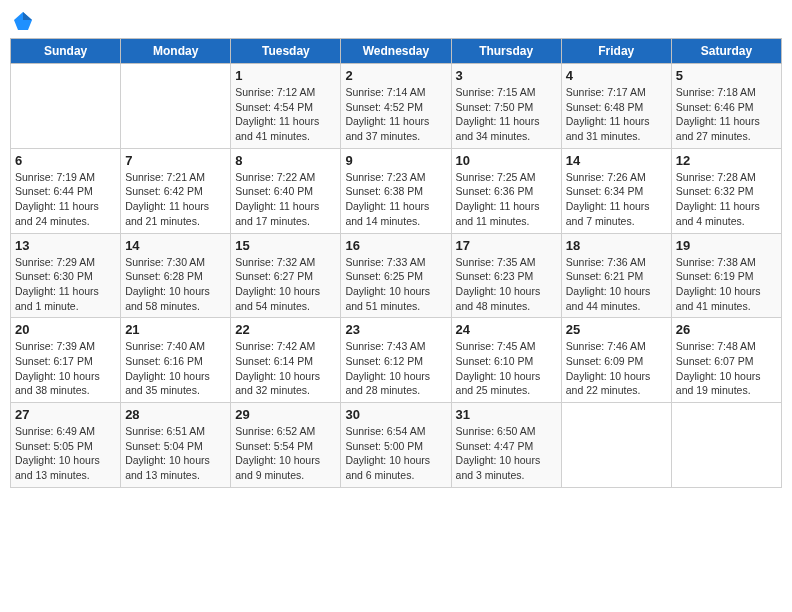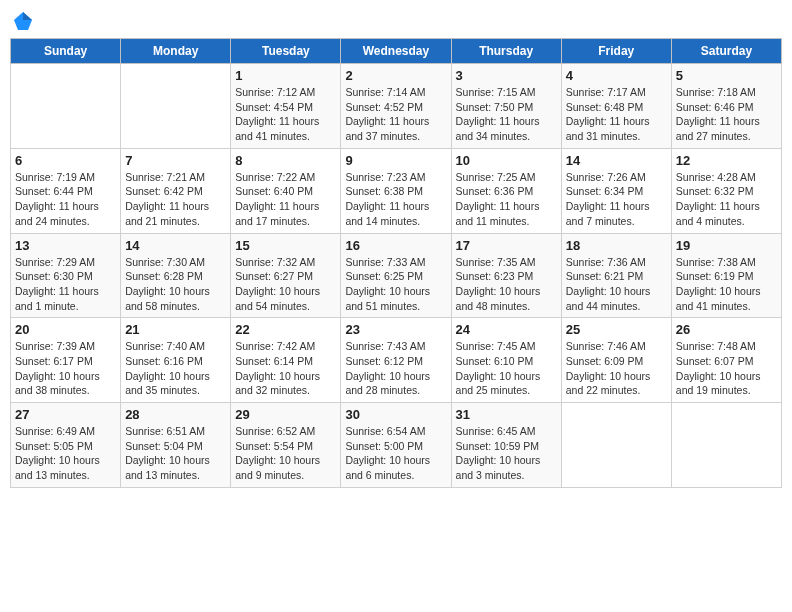--- a/index.html
+++ b/index.html
@@ -173,21 +173,21 @@
         <span class="day-detail">Daylight: 11 hours and 11 minutes.</span>
       </td>
         <td>
         <span class="day-number">14</span>
         <span class="day-detail">Sunrise: 7:26 AM</span><br>
         <span class="day-detail">Sunset: 6:34 PM</span><br>
         <span class="day-detail">Daylight: 11 hours and 7 minutes.</span>
       </td>
         <td>
         <span class="day-number">12</span>
-        <span class="day-detail">Sunrise: 4:28 AM</span><br>
+        <span class="day-detail">Sunrise: 7:28 AM</span><br>
         <span class="day-detail">Sunset: 6:32 PM</span><br>
         <span class="day-detail">Daylight: 11 hours and 4 minutes.</span>
       </td>
       </tr>
       <tr>
         <td>
         <span class="day-number">13</span>
         <span class="day-detail">Sunrise: 7:29 AM</span><br>
         <span class="day-detail">Sunset: 6:30 PM</span><br>
         <span class="day-detail">Daylight: 11 hours and 1 minute.</span>
@@ -293,21 +293,21 @@
         <span class="day-detail">Daylight: 10 hours and 9 minutes.</span>
       </td>
         <td>
         <span class="day-number">30</span>
         <span class="day-detail">Sunrise: 6:54 AM</span><br>
         <span class="day-detail">Sunset: 5:00 PM</span><br>
         <span class="day-detail">Daylight: 10 hours and 6 minutes.</span>
       </td>
         <td>
         <span class="day-number">31</span>
-        <span class="day-detail">Sunrise: 6:45 AM</span><br>
-        <span class="day-detail">Sunset: 10:59 PM</span><br>
+        <span class="day-detail">Sunrise: 6:50 AM</span><br>
+        <span class="day-detail">Sunset: 4:47 PM</span><br>
         <span class="day-detail">Daylight: 10 hours and 3 minutes.</span>
       </td>
         <td class="empty-cell"></td>
         <td class="empty-cell"></td>
       </tr>
     </tbody>
 </table>
 
 </body></html>

